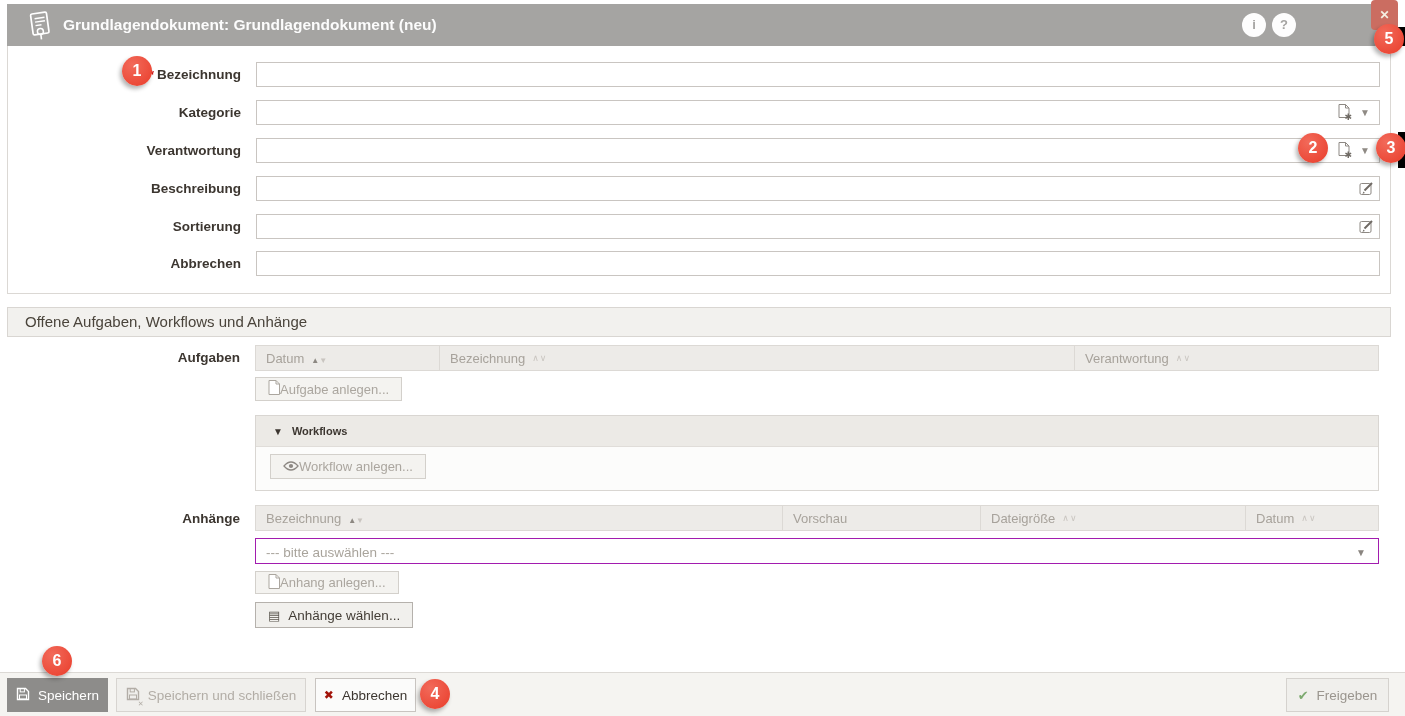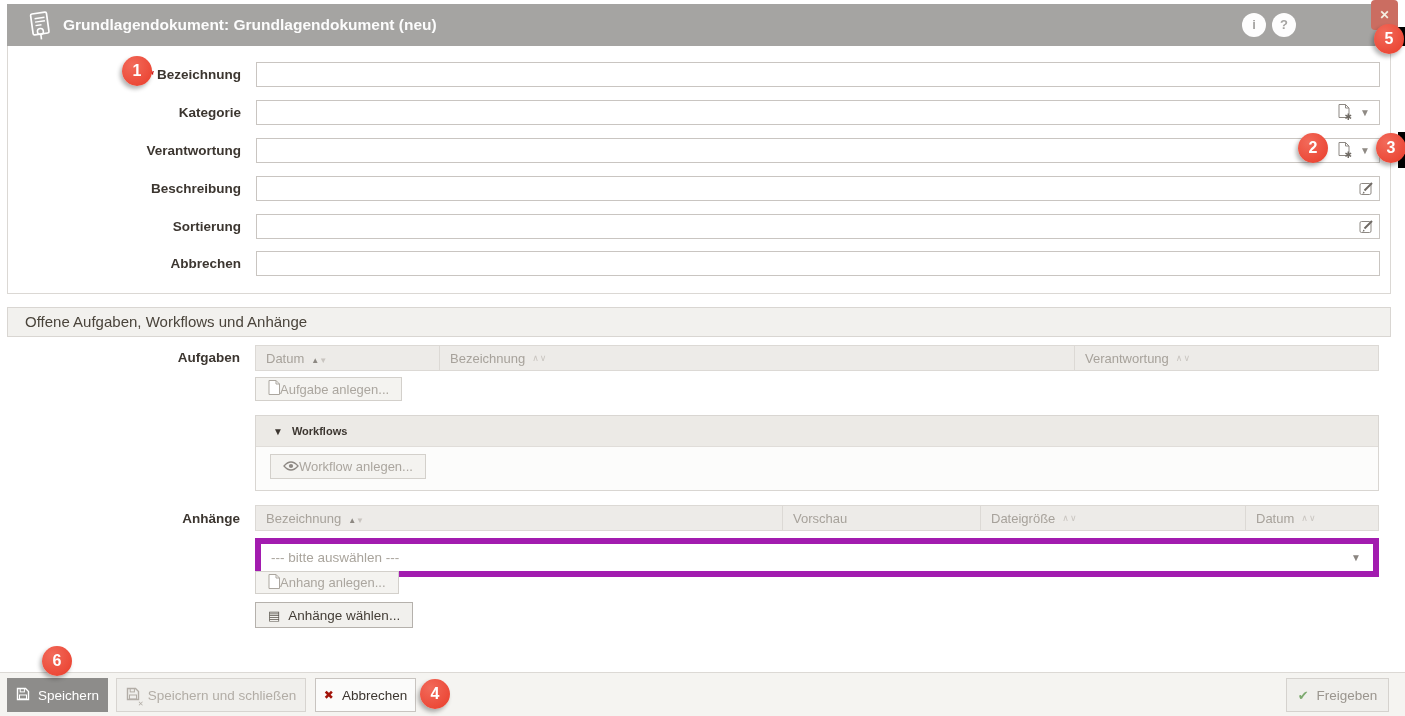--- a/index.html
+++ b/index.html
@@ -39,21 +39,21 @@
   .s-off { font-size:8px; color:#c9c5c0; }
   .s-chev { font-size:9px; color:#c9c5c0; letter-spacing:1px; }
 
   .gbtn { position:absolute; height:24px; display:inline-flex; align-items:center; gap:0; padding:0 12px; background:#f4f3f0; border:1px solid #d3d0cb; color:#aba69f; font-size:13px; cursor:pointer; white-space:nowrap; }
 
   .wf-panel { position:absolute; left:255px; top:415px; width:1124px; height:76px; border:1px solid #d9d6d2; background:#fcfcfb; }
   .wf-head { height:31px; background:#eceae6; border-bottom:1px solid #e0ddd9; display:flex; align-items:center; gap:9px; padding-left:17px; cursor:pointer; }
   .wf-caret { font-size:10px; color:#3c3630; }
   .wf-title { font-size:11px; font-weight:700; color:#3c3630; }
 
-  .select-box { position:absolute; left:255px; top:538px; width:1124px; height:39px; border:6px solid #a21caf; background:#fff; line-height:27px; padding-left:10px; font-size:13.5px; color:#a9a49c; cursor:pointer; }
+  .select-box { position:absolute; left:255px; top:538px; width:1124px; height:26px; border:1px solid #a21caf; background:#fff; line-height:27px; padding-left:10px; font-size:13.5px; color:#a9a49c; cursor:pointer; }
   .select-box .sel-caret { position:absolute; right:12px; top:0; line-height:27px; font-size:10px; color:#8a8580; }
 
   .strong-btn { position:absolute; height:26px; display:inline-flex; align-items:center; gap:8px; padding:0 12px; background:#f1f0ed; border:1px solid #b5b1ac; color:#433d36; font-size:13.5px; cursor:pointer; }
   .list-glyph { font-size:13px; color:#5a554e; }
 
   
   .footer { position:absolute; left:0; top:672px; width:1405px; height:44px; background:#f5f4f1; border-top:1px solid #dcd9d5; }
   .fbtn { position:absolute; top:5px; height:34px; display:inline-flex; align-items:center; justify-content:center; gap:8px; font-size:13.5px; cursor:pointer; white-space:nowrap; }
   .btn-save { left:7px; width:101px; background:#8d8c8a; color:#fff; border:1px solid #8d8c8a; }
   .btn-saveclose { left:116px; width:190px; background:#f0efec; border:1px solid #d7d4d0; color:#b2ada6; }

